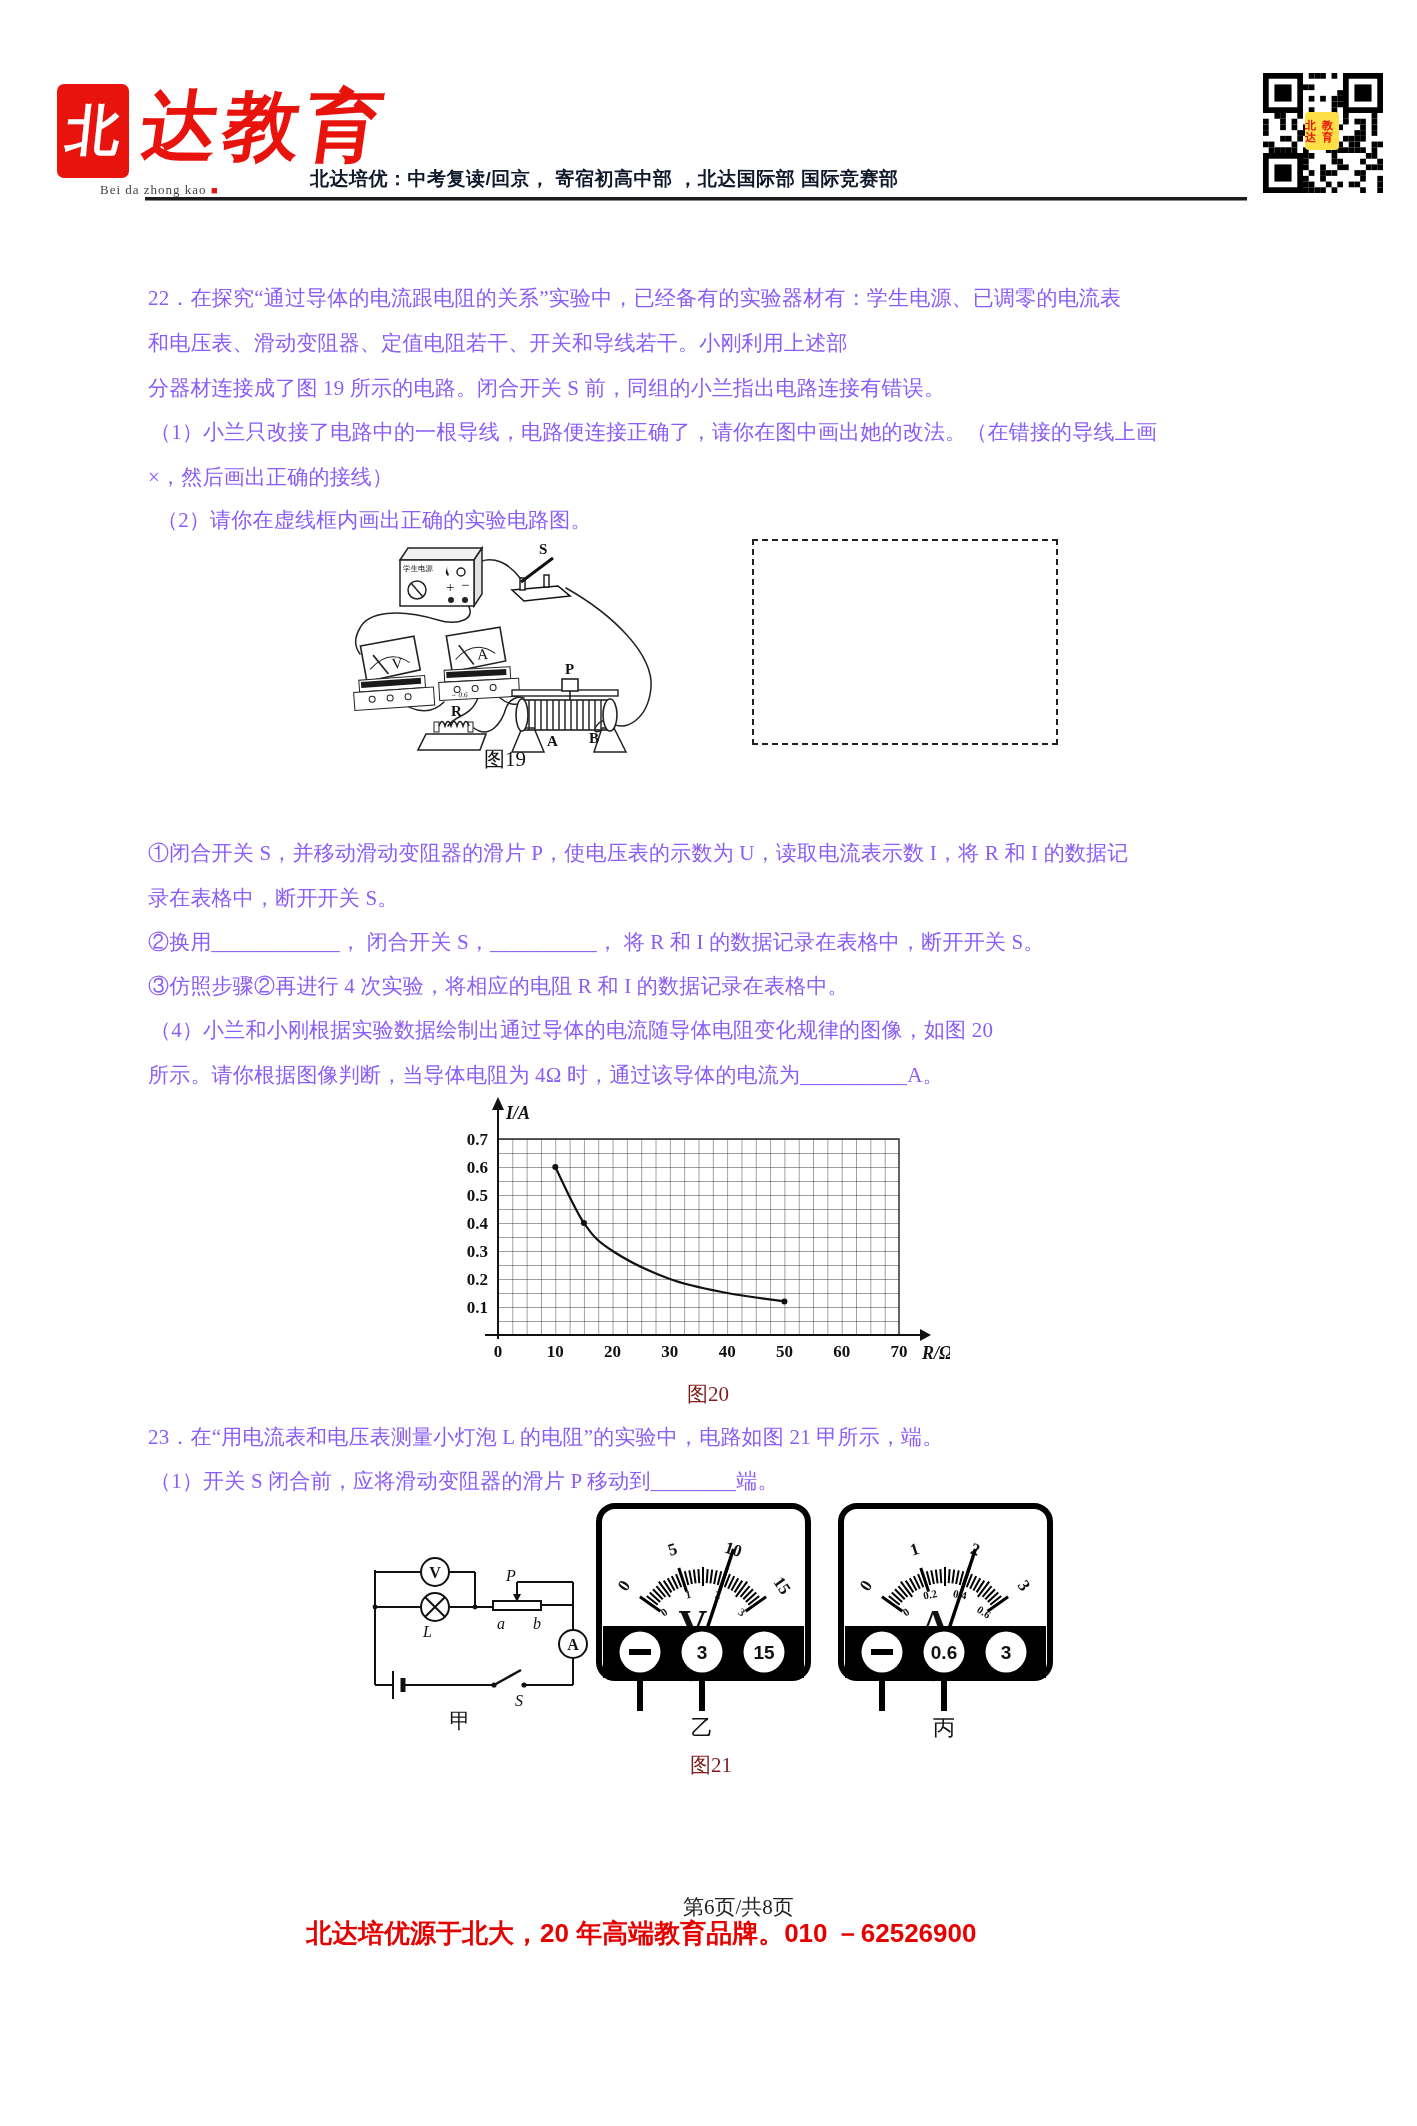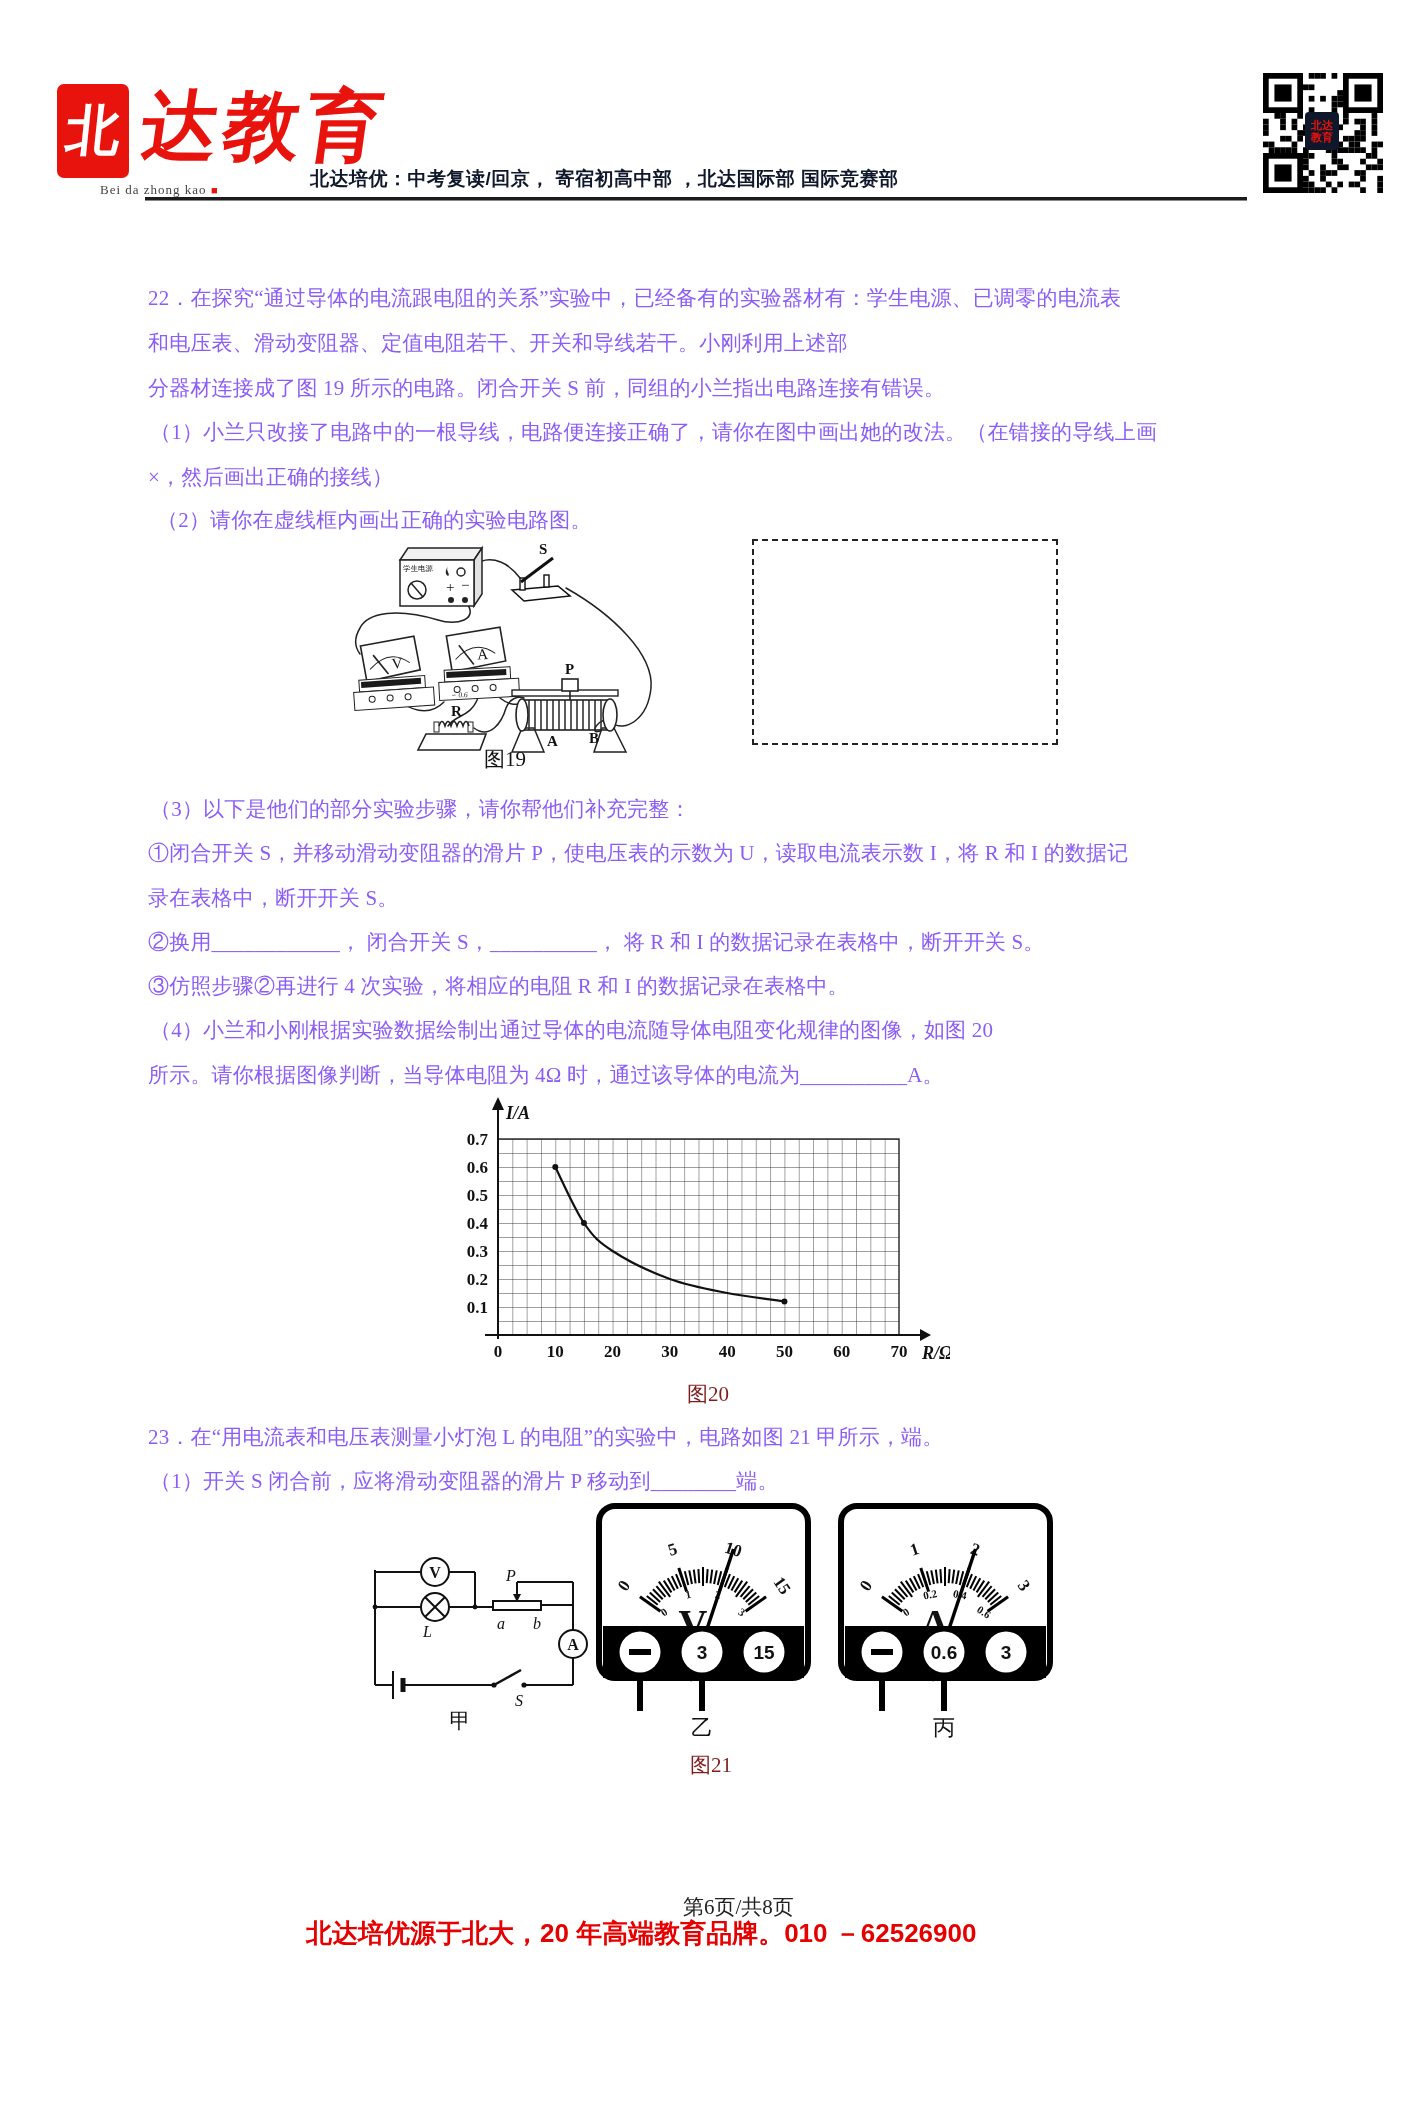--- a/index.html
+++ b/index.html
@@ -13,22 +13,22 @@
   .seal{position:absolute;left:57px;top:84px;width:72px;height:94px;background:#e8130c;border-radius:7px;
         display:flex;align-items:center;justify-content:center;}
   .seal span{color:#fff;font:bold 54px "Liberation Serif",serif;transform:skewX(-6deg);}
   .logoscript{position:absolute;left:142px;top:76px;font:bold 76px "Liberation Serif",serif;color:#e8130c;
         transform:skewX(-8deg);letter-spacing:6px;}
   .logosub{position:absolute;left:100px;top:182px;font:13px "Liberation Serif",serif;color:#444;letter-spacing:1px;}
   .logosub b{color:#e8130c;font-size:11px;}
   .tagline{position:absolute;left:310px;top:166px;font:bold 19px "Liberation Sans","DejaVu Sans",sans-serif;
         color:#0f172a;letter-spacing:.5px;white-space:nowrap;}
   .hrule{position:absolute;left:145px;top:197px;width:1102px;height:3px;background:#1c1c1c;border-bottom:1px solid #888;}
-  .qrlabel{position:absolute;left:1305px;top:112px;width:34px;height:38px;background:#0f172a;border-radius:4px;
-        display:flex;flex-direction:column;align-items:center;justify-content:center;z-index:2;}
+  .qrlabel{position:absolute;left:1305px;top:112px;width:34px;height:38px;background:#fde047;border-radius:4px;
+        display:flex;flex-direction:row;align-items:center;justify-content:center;z-index:2;}
   .qrlabel span{color:#e8130c;font:bold 11px/12px "Liberation Serif",serif;}
   
   .ansbox{position:absolute;left:752px;top:539px;width:302px;height:202px;border:2px dashed #222;}
   
   text{font-family:"Liberation Serif","DejaVu Serif",serif;fill:#111;}
   .tick{font:bold 17px "Liberation Serif",serif;}
   .axlab{font:italic bold 18px "Liberation Serif",serif;}
   .figlab{font:italic 16px "Liberation Serif",serif;}
   .slab{font:15px "Liberation Serif",serif;}
   .tiny{font:7.5px "Liberation Serif",serif;}
@@ -279,21 +279,20 @@
     </g>
     <text x="315" y="152" class="slab" style="font-weight:bold">P</text>
     <text x="297" y="224" class="slab" style="font-weight:bold">A</text>
     <text x="339" y="221" class="slab" style="font-weight:bold">B</text>
 
     <text x="255" y="244" text-anchor="middle" style="font-size:21px">图19</text>
   </svg>
 
   <div class="ansbox"></div>
 
-  <div class="tl" style="left:150px;top:796px">（3）以下是他们的部分实验步骤，请你帮他们补充完整：</div>
   <div class="tl" style="left:148px;top:840px">①闭合开关 S，并移动滑动变阻器的滑片 P，使电压表的示数为 U，读取电流表示数 I，将 R 和 I 的数据记</div>
   <div class="tl" style="left:148px;top:885px">录在表格中，断开开关 S。</div>
   <div class="tl" style="left:148px;top:929px">②换用____________，  闭合开关 S，__________，  将 R 和 I 的数据记录在表格中，断开开关 S。</div>
   <div class="tl" style="left:148px;top:973px">③仿照步骤②再进行 4 次实验，将相应的电阻 R 和 I 的数据记录在表格中。</div>
   <div class="tl" style="left:150px;top:1017px">（4）小兰和小刚根据实验数据绘制出通过导体的电流随导体电阻变化规律的图像，如图 20</div>
   <div class="tl" style="left:148px;top:1062px">所示。请你根据图像判断，当导体电阻为 4Ω 时，通过该导体的电流为__________A。</div>
 
   <svg class="abs" style="left:430px;top:1092px;width:520px;height:300px" viewBox="0 0 520 300">
     <defs>
       <pattern id="g20" patternUnits="userSpaceOnUse" x="68" y="47" width="14.3214" height="14">

